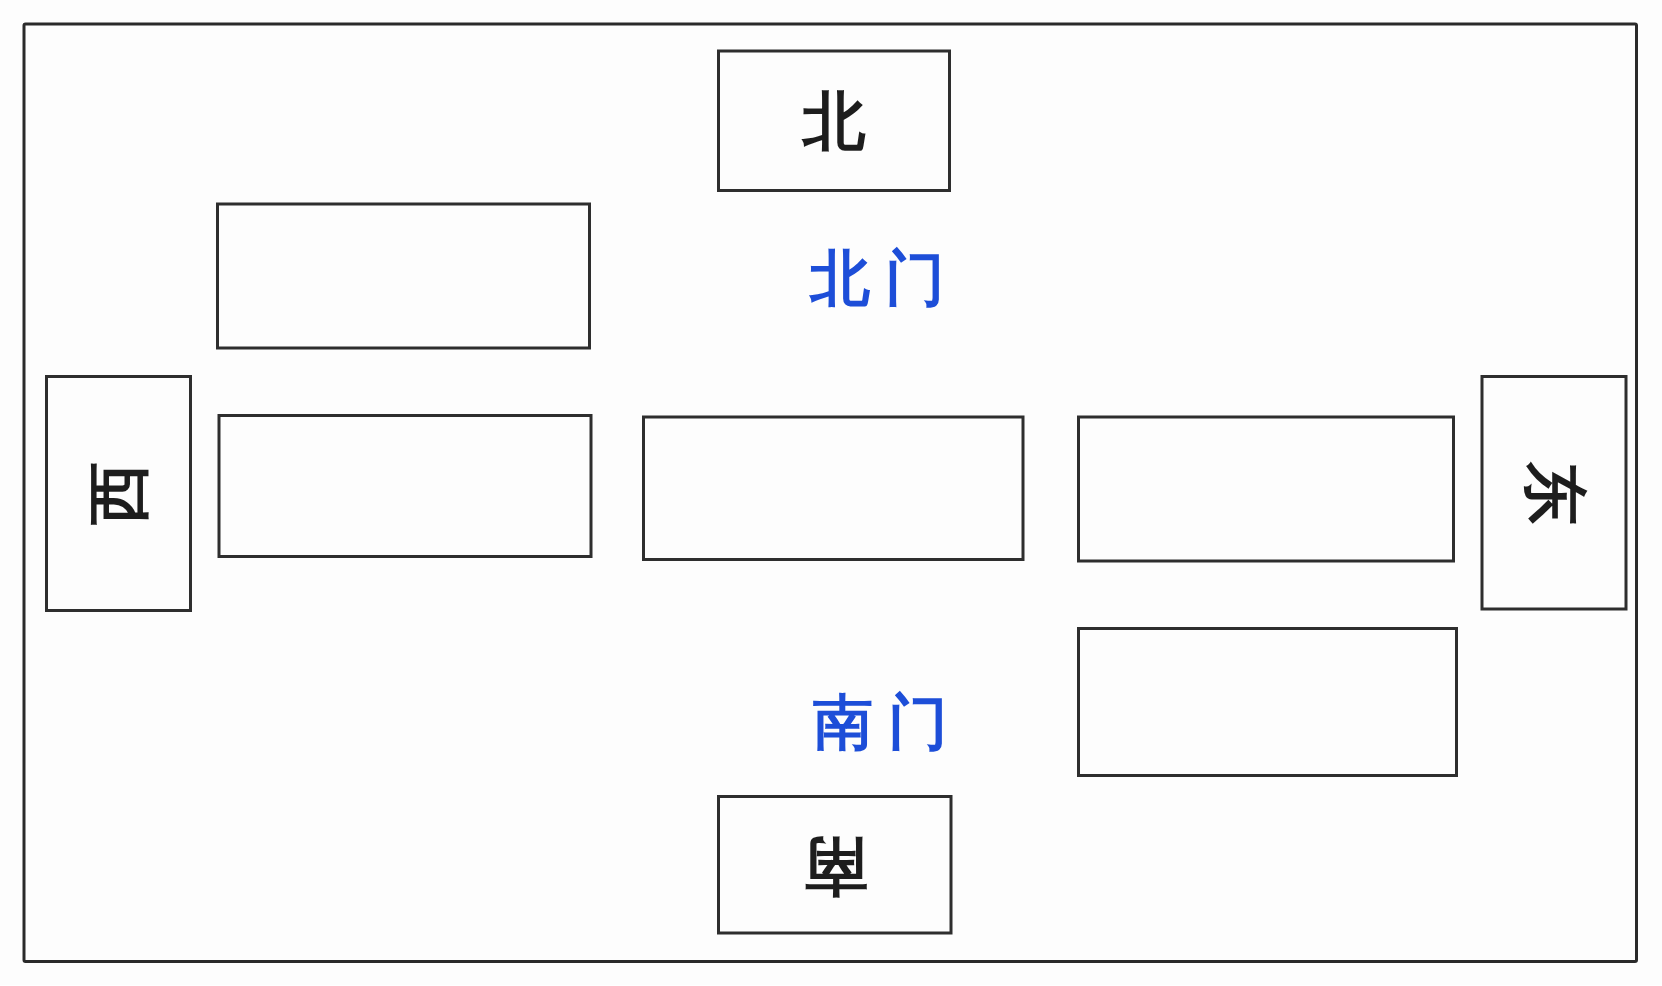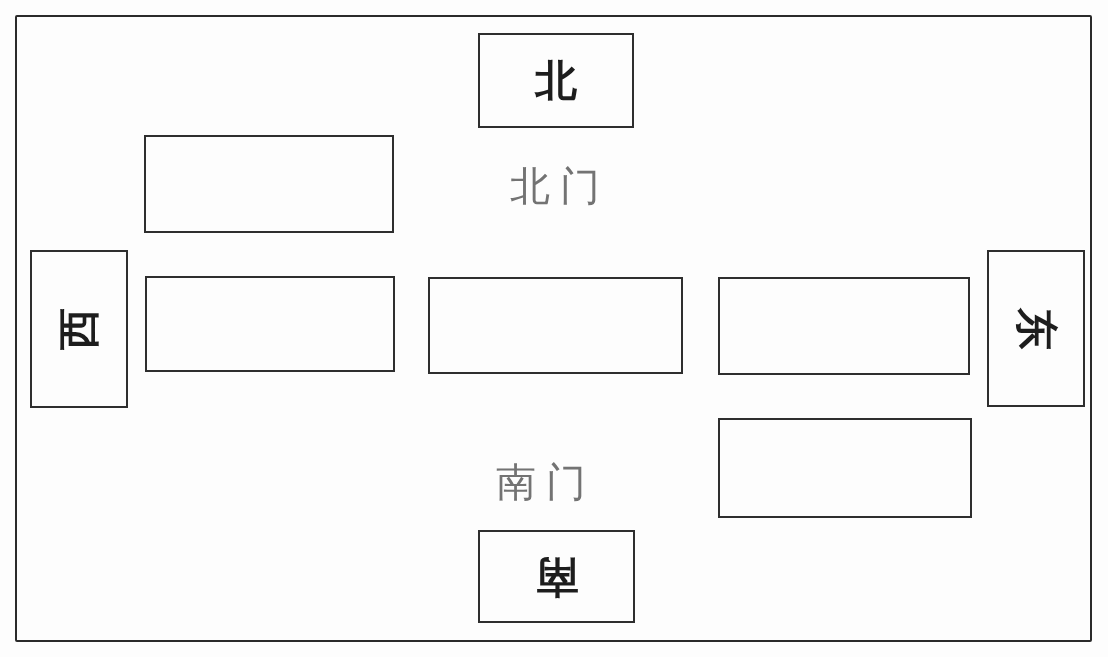--- a/index.html
+++ b/index.html
@@ -57,29 +57,29 @@
   .blank-mid-center{ left: 428px; top: 277px; width: 251px; height: 93px; }
   .blank-mid-east  { left: 718px; top: 277px; width: 248px; height: 94px; }
   .blank-se        { left: 718px; top: 418px; width: 250px; height: 96px; }
 
   
   .gate-label {
     position: absolute;
     width: 160px;
     height: 48px;
     line-height: 48px;
-    text-align: center;
+    text-align: right;
     font-size: 40px;
-    font-weight: normal;
+    font-weight: bold;
     letter-spacing: 10px;
-    color: #737373;
+    color: #1d4ed8;
     white-space: nowrap;
   }
   .gate-north { left: 480px; top: 162px; }
-  .gate-south { left: 466px; top: 458px; }
+  .gate-south { left: 482px; top: 458px; }
 </style>
 </head>
 <body>
 
 <div class="canvas">
 
   <div class="outer-border"></div>
 
   <div class="box box-north">
     <span class="char">北</span>

